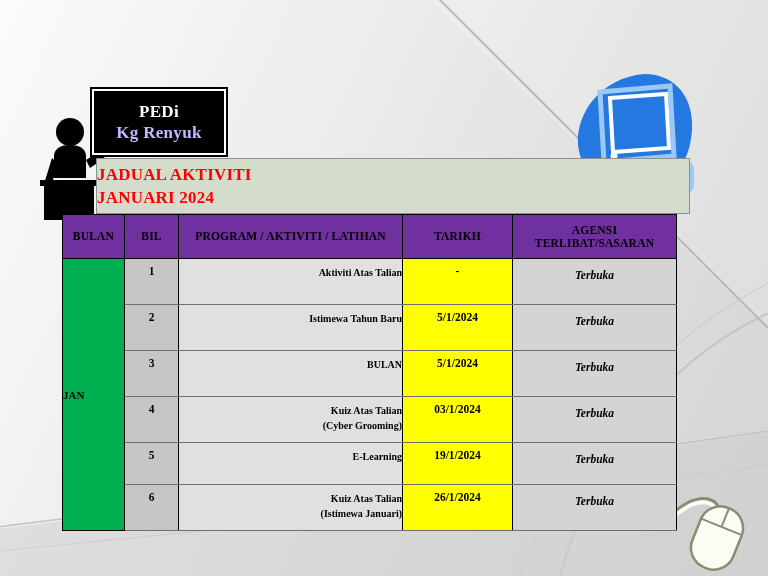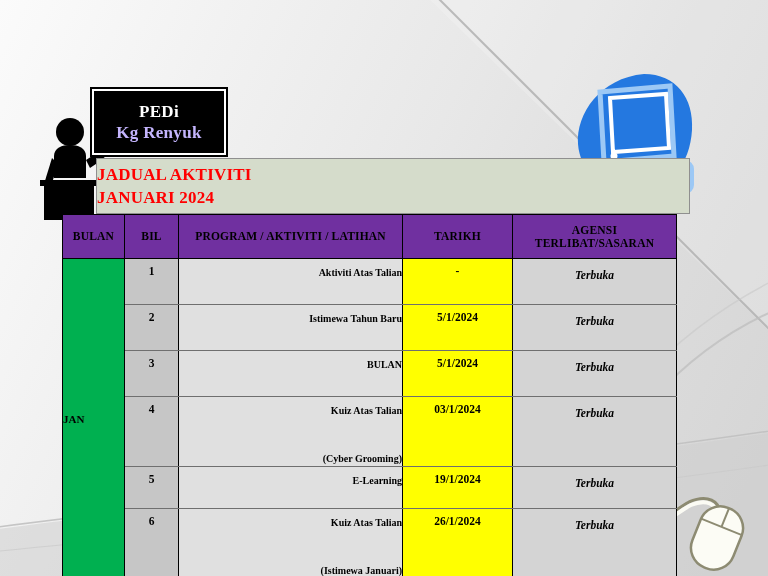--- a/index.html
+++ b/index.html
@@ -210,21 +210,21 @@
     padding-top: 10px;
     border-left: 1px solid #000000;
     border-right: 1px solid #000000;
     border-top: 1px solid #6f6f6f;
     border-bottom: 1px solid #6f6f6f;
   }
 
   tr.r-tall td  { height: 46px; }
   tr.r-short td { height: 42px; }
 
-  .prog-l2 { display: block; margin-top: 33px; }
+  .prog-l2 { display: block; }
 </style>
 </head>
 <body>
 
 <div id="slide">
 
   <svg class="bg-svg" viewBox="0 0 768 576">
     <defs>
       <linearGradient id="bgshade" x1="0" y1="0" x2="1" y2="1">
         <stop offset="0%" stop-color="#ffffff" stop-opacity="0.55"></stop>

